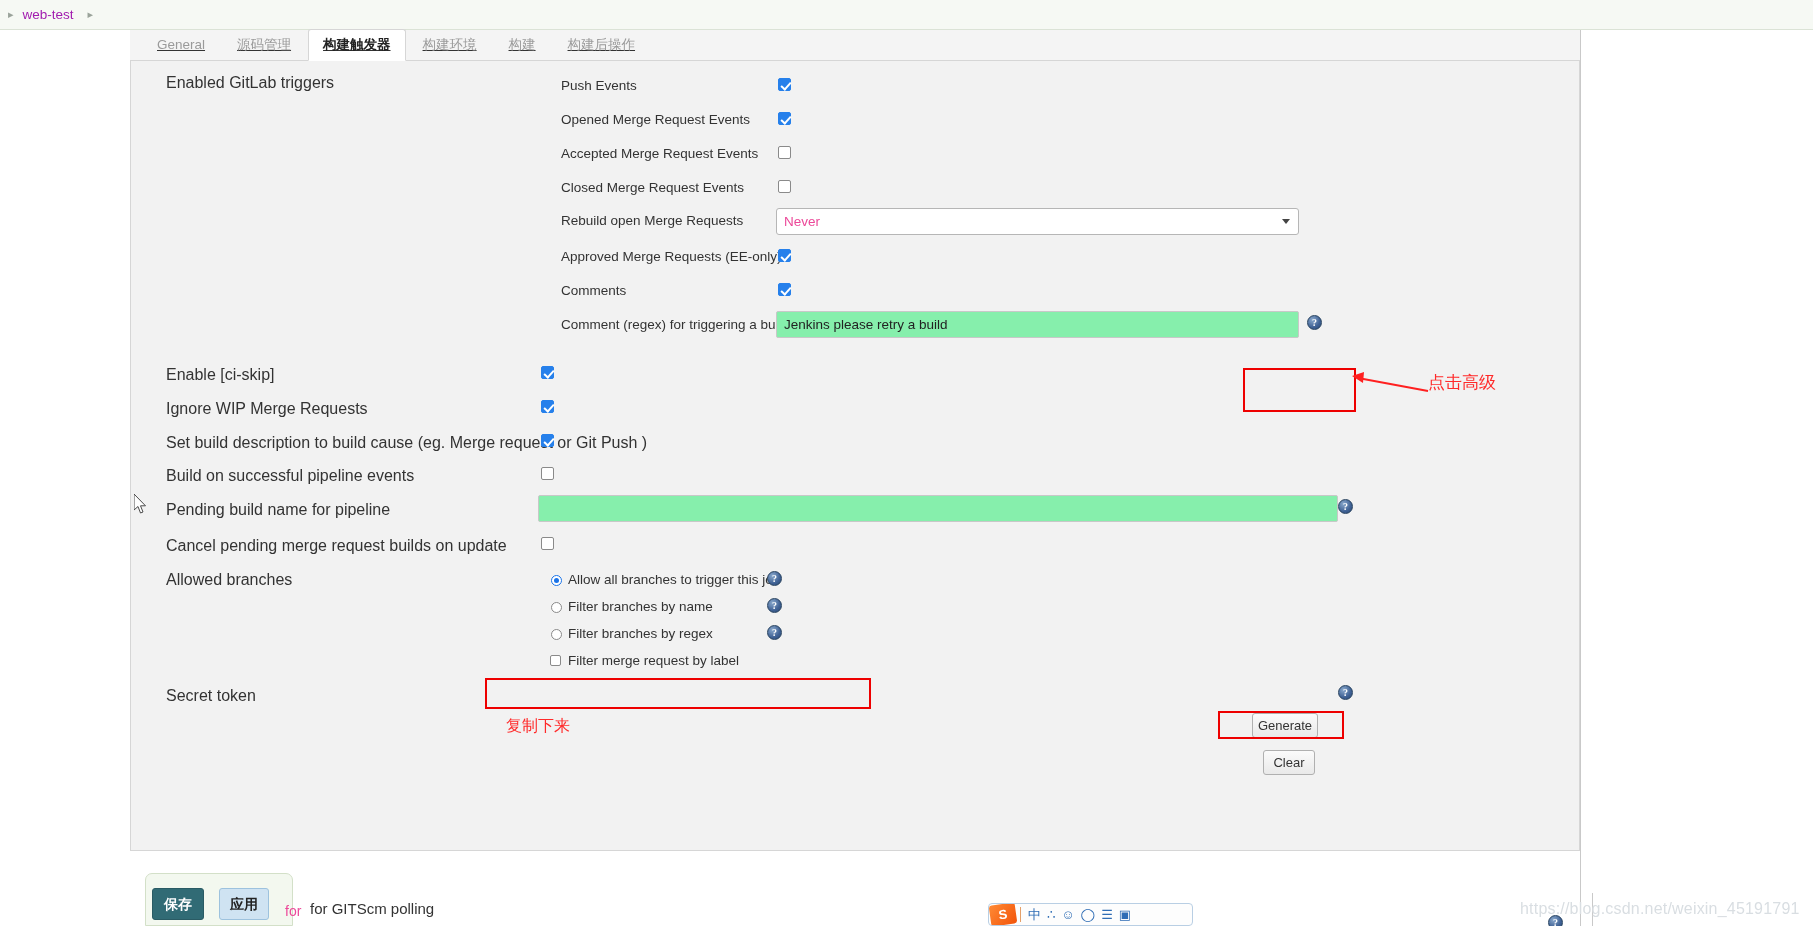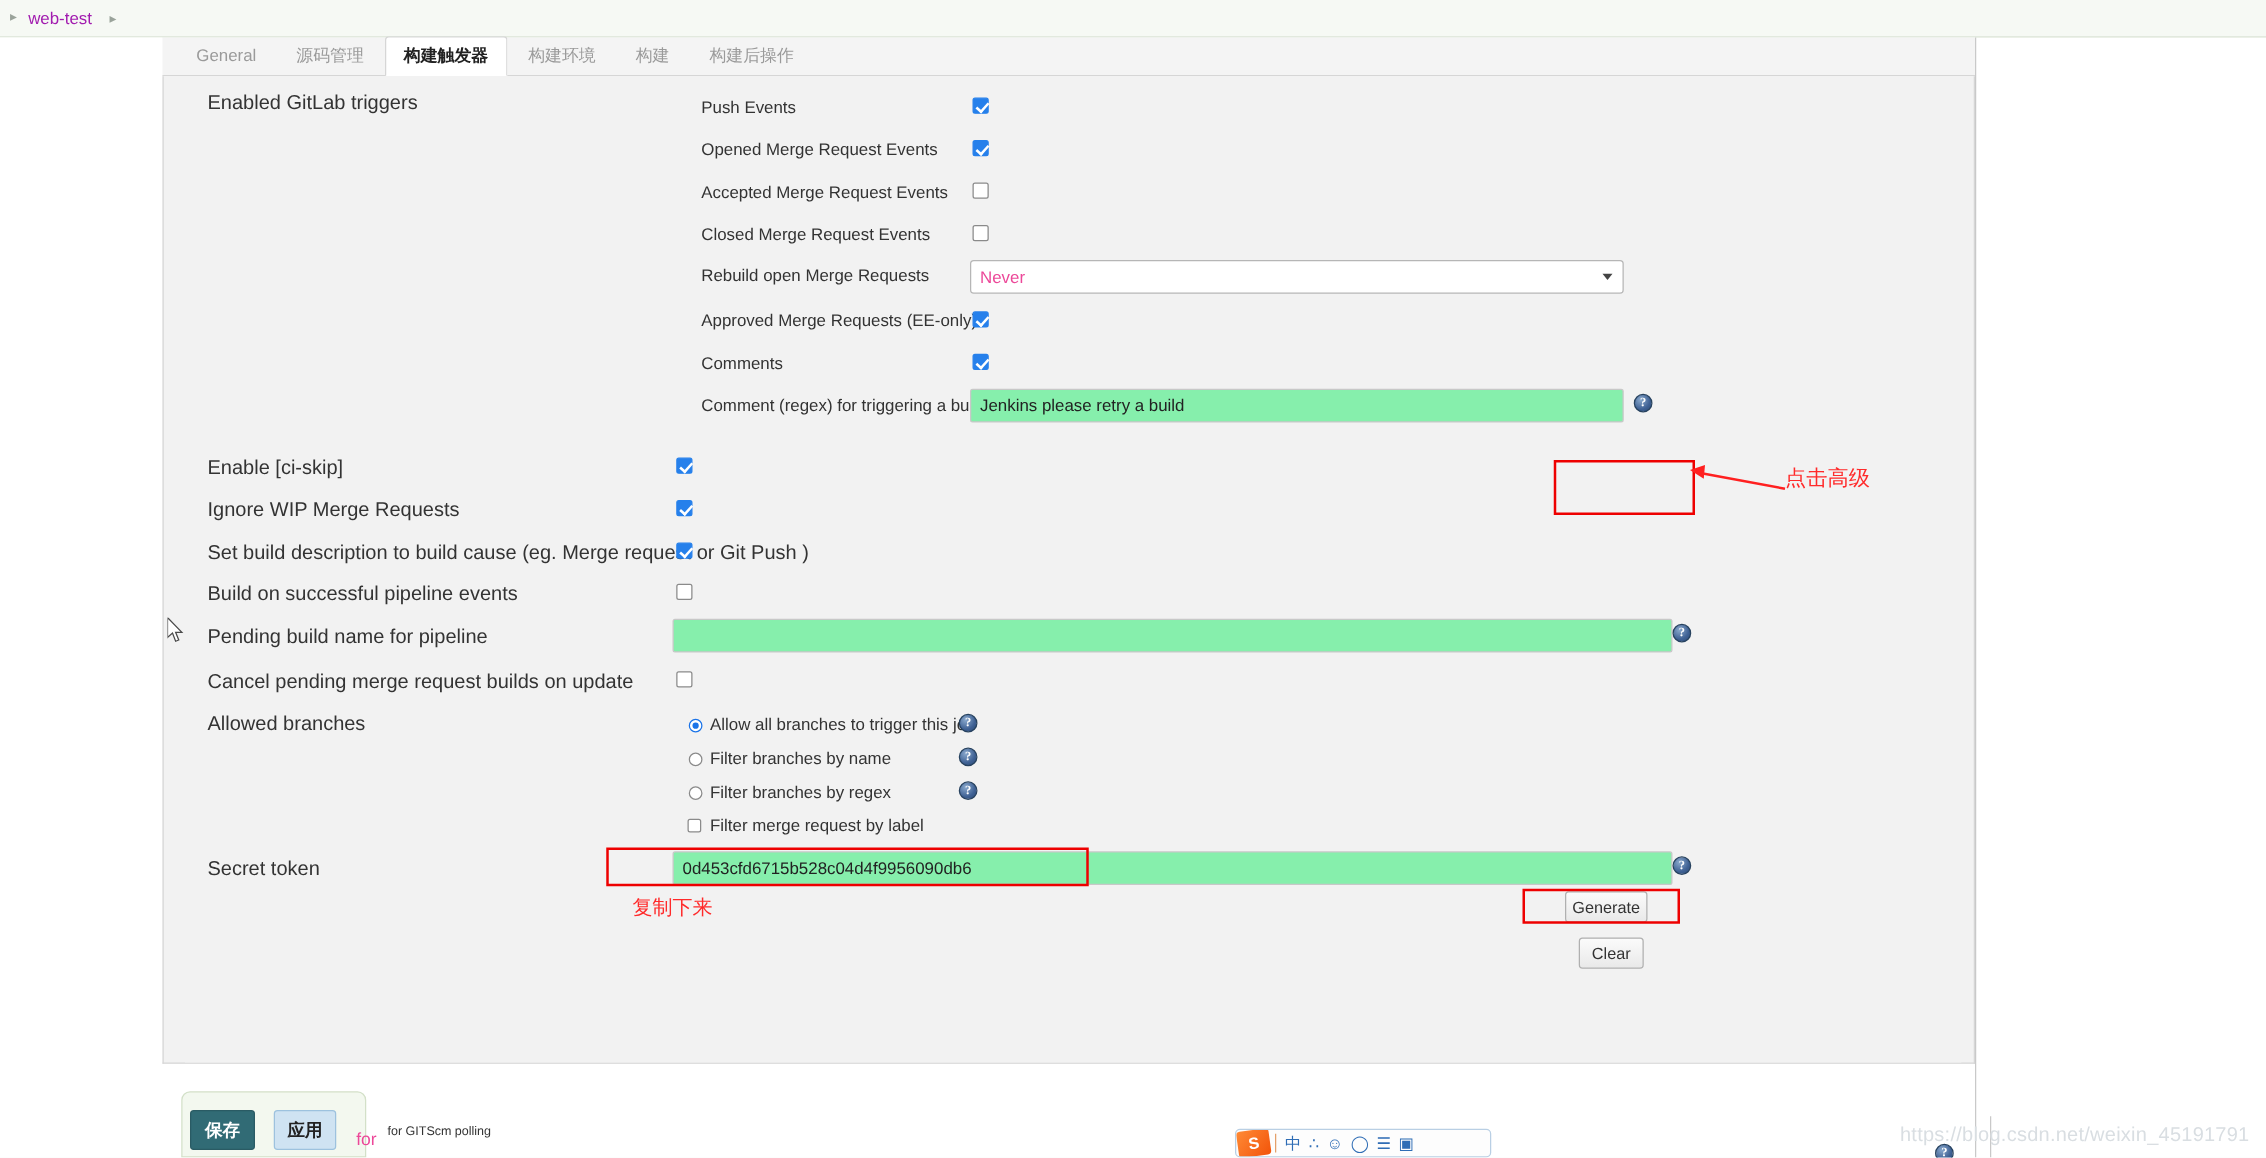--- a/index.html
+++ b/index.html
@@ -35,20 +35,21 @@
     background: #ffffff;
   }
 
   
   .tab-strip {
     position: absolute; left: 130px; top: 30px; width: 1450px; height: 31px;
     background: #f4f4f4;
     border-bottom: 1px solid #d6d6d6;
     display: flex; align-items: flex-end;
     padding-left: 12px;
+    text-decoration: underline;
   }
   .tab {
     position: relative;
     padding: 6px 14px 7px 14px;
     font-size: 13.5px;
     color: #9a9a9a;
     white-space: nowrap;
     line-height: 17px;
     border: 1px solid transparent;
     border-bottom: none;
@@ -242,21 +243,21 @@
     border-radius: 3px;
     font-size: 14px;
     font-weight: bold;
     text-align: center;
     line-height: 30px;
     height: 32px;
     cursor: pointer;
   }
   .polling-text {
     position: absolute;
-    font-size: 10px;
+    font-size: 15px;
     color: #333;
     white-space: nowrap;
   }
   .faded-text {
     position: absolute;
     font-size: 14px;
     color: #ec4899;
     white-space: nowrap;
   }
 
@@ -396,21 +397,20 @@
       <div class="help" style="left:619px; top:537px;">?</div>
 
       <div class="rb" style="left:403px; top:568px;"></div>
       <div class="sub-label" style="left:420px; top:565px;">Filter branches by regex</div>
       <div class="help" style="left:619px; top:564px;">?</div>
 
       <div class="cb" style="left:402px; top:594px; width:11px; height:11px;"></div>
       <div class="sub-label" style="left:420px; top:592px;">Filter merge request by label</div>
 
       <div class="row-label" style="left:18px; top:626px;">Secret token</div>
-      <div class="tinput" style="left:390px; top:620px; width:800px;">0d453cfd6715b528c04d4f9956090db6</div>
       <div class="help" style="left:1190px; top:624px;">?</div>
 
       <div class="btn" style="left:1104px; top:652px; width:66px;">Generate</div>
       <div class="btn" style="left:1115px; top:689px; width:52px;">Clear</div>
 
     </div>
   </div>
 
   <div class="red-box" style="left:1243px; top:368px; width:113px; height:44px;"></div>
 

